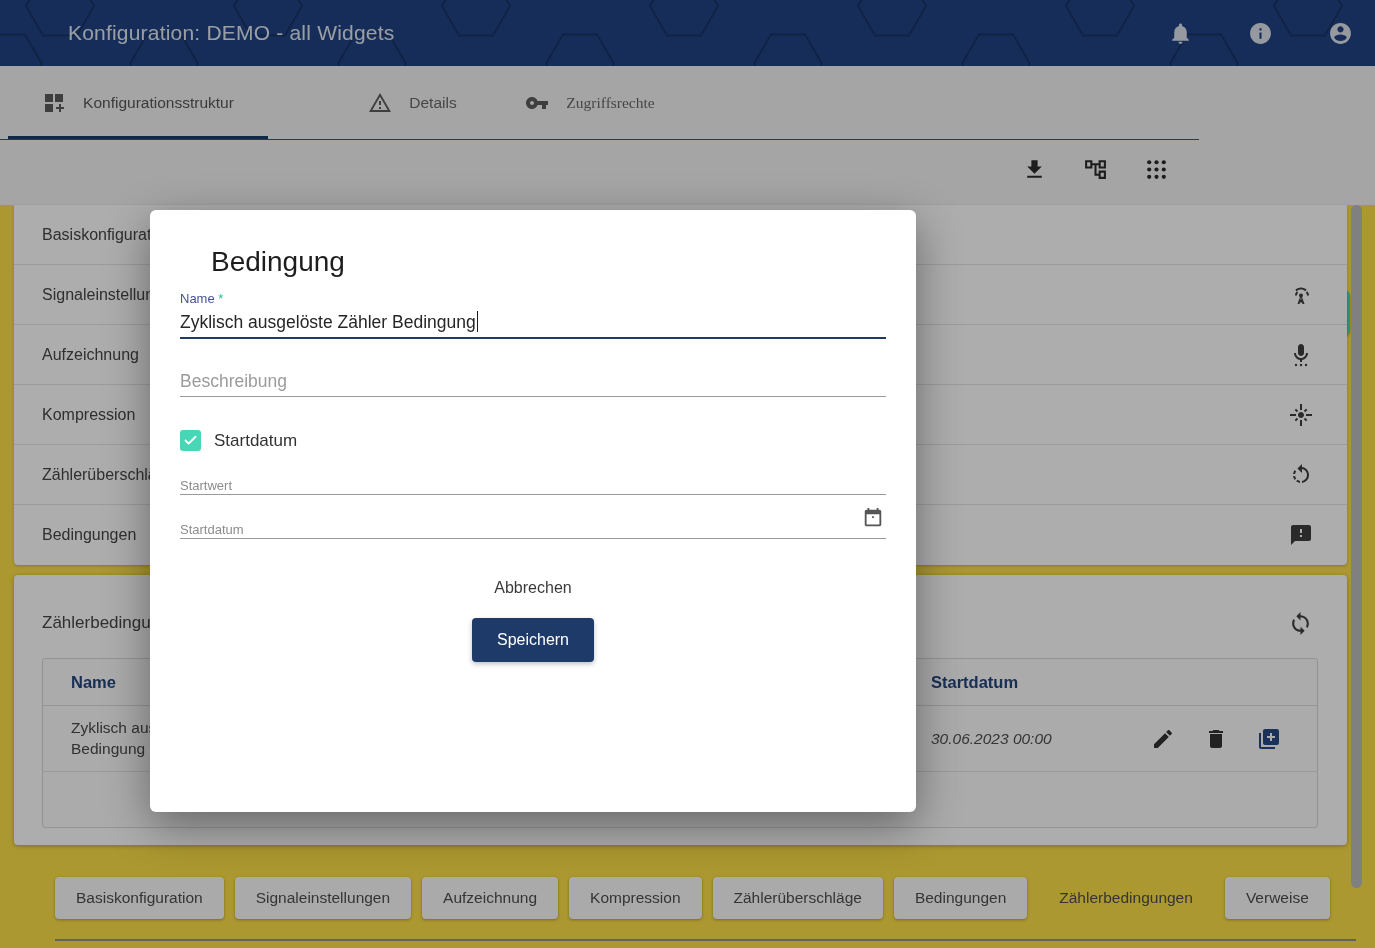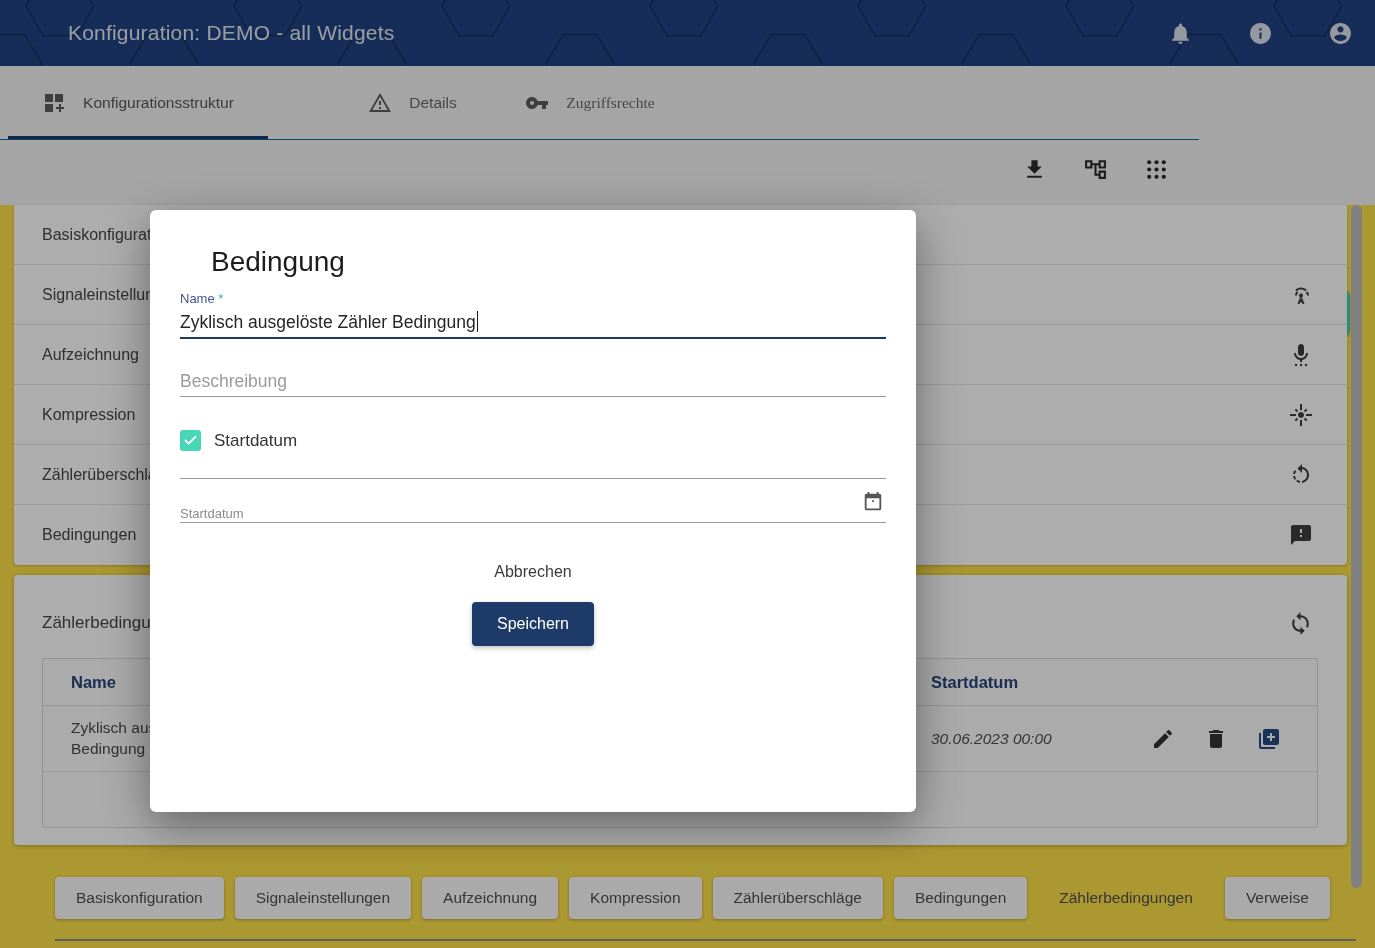--- a/index.html
+++ b/index.html
@@ -338,20 +338,21 @@
       <div class="chkbox">
         <svg viewBox="0 0 24 24" fill="none" stroke="#ffffff" stroke-width="3" stroke-linecap="round" stroke-linejoin="round">
             <polyline points="20 6 9 17 4 12"></polyline>
           </svg>
       </div>
       <span class="chklabel">Startdatum</span>
     </div>
 
 
     <div class="field f-startwert">
+      <div class="flabel">Startwert</div>
       <div class="uline"></div>
     </div>
 
     <div class="field f-startdatum">
       <div class="flabel">Startdatum</div>
       <svg class="cal-ic" viewBox="0 0 24 24" fill="currentColor">
           <path d="M19 3h-1V1h-2v2H8V1H6v2H5c-1.11 0-1.99.9-1.99 2L3 19c0 1.1.89 2 2 2h14c1.1 0 2-.9 2-2V5c0-1.1-.9-2-2-2zm0 16H5V8h14v11zM11 10h2v2h-2v-2z"></path>
         </svg>
       <div class="uline"></div>
     </div>

